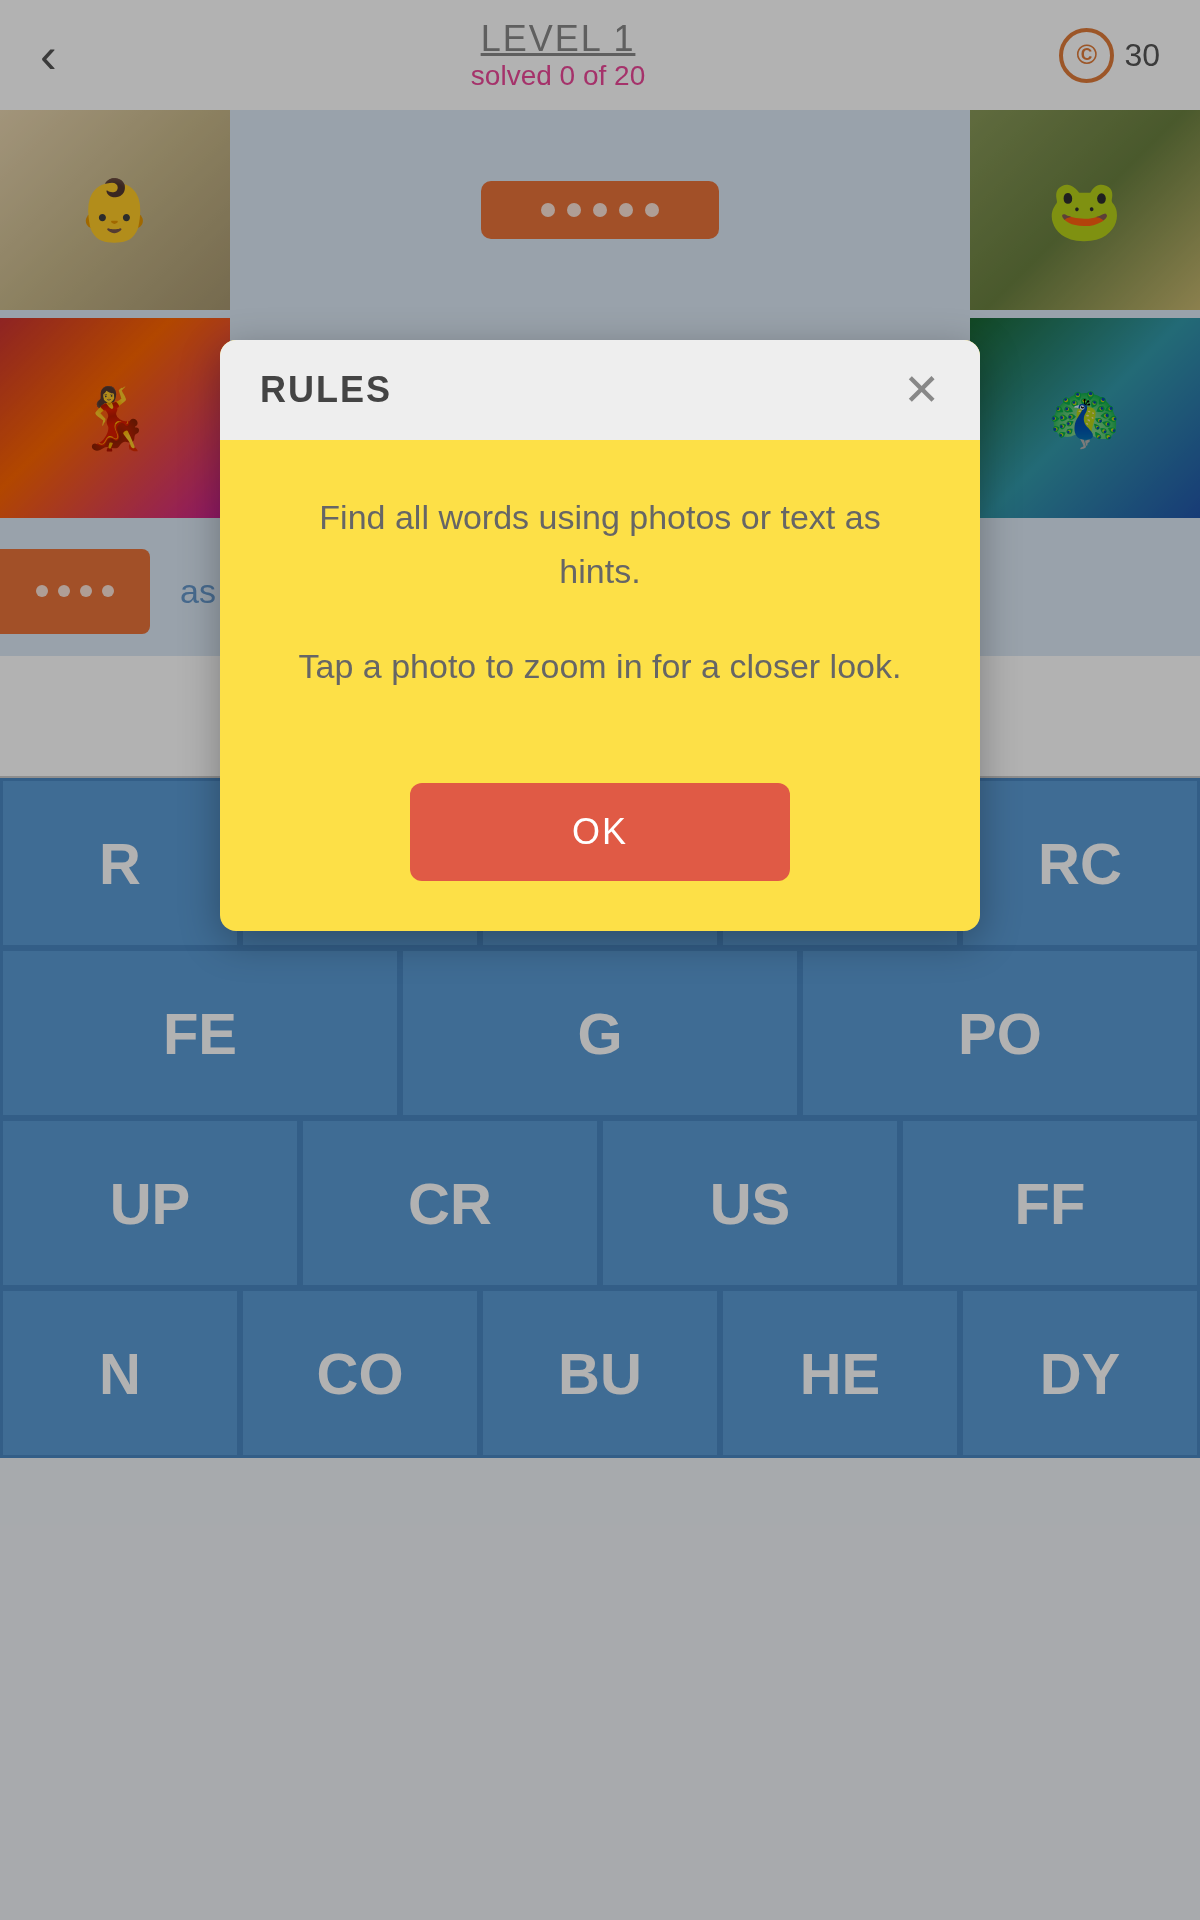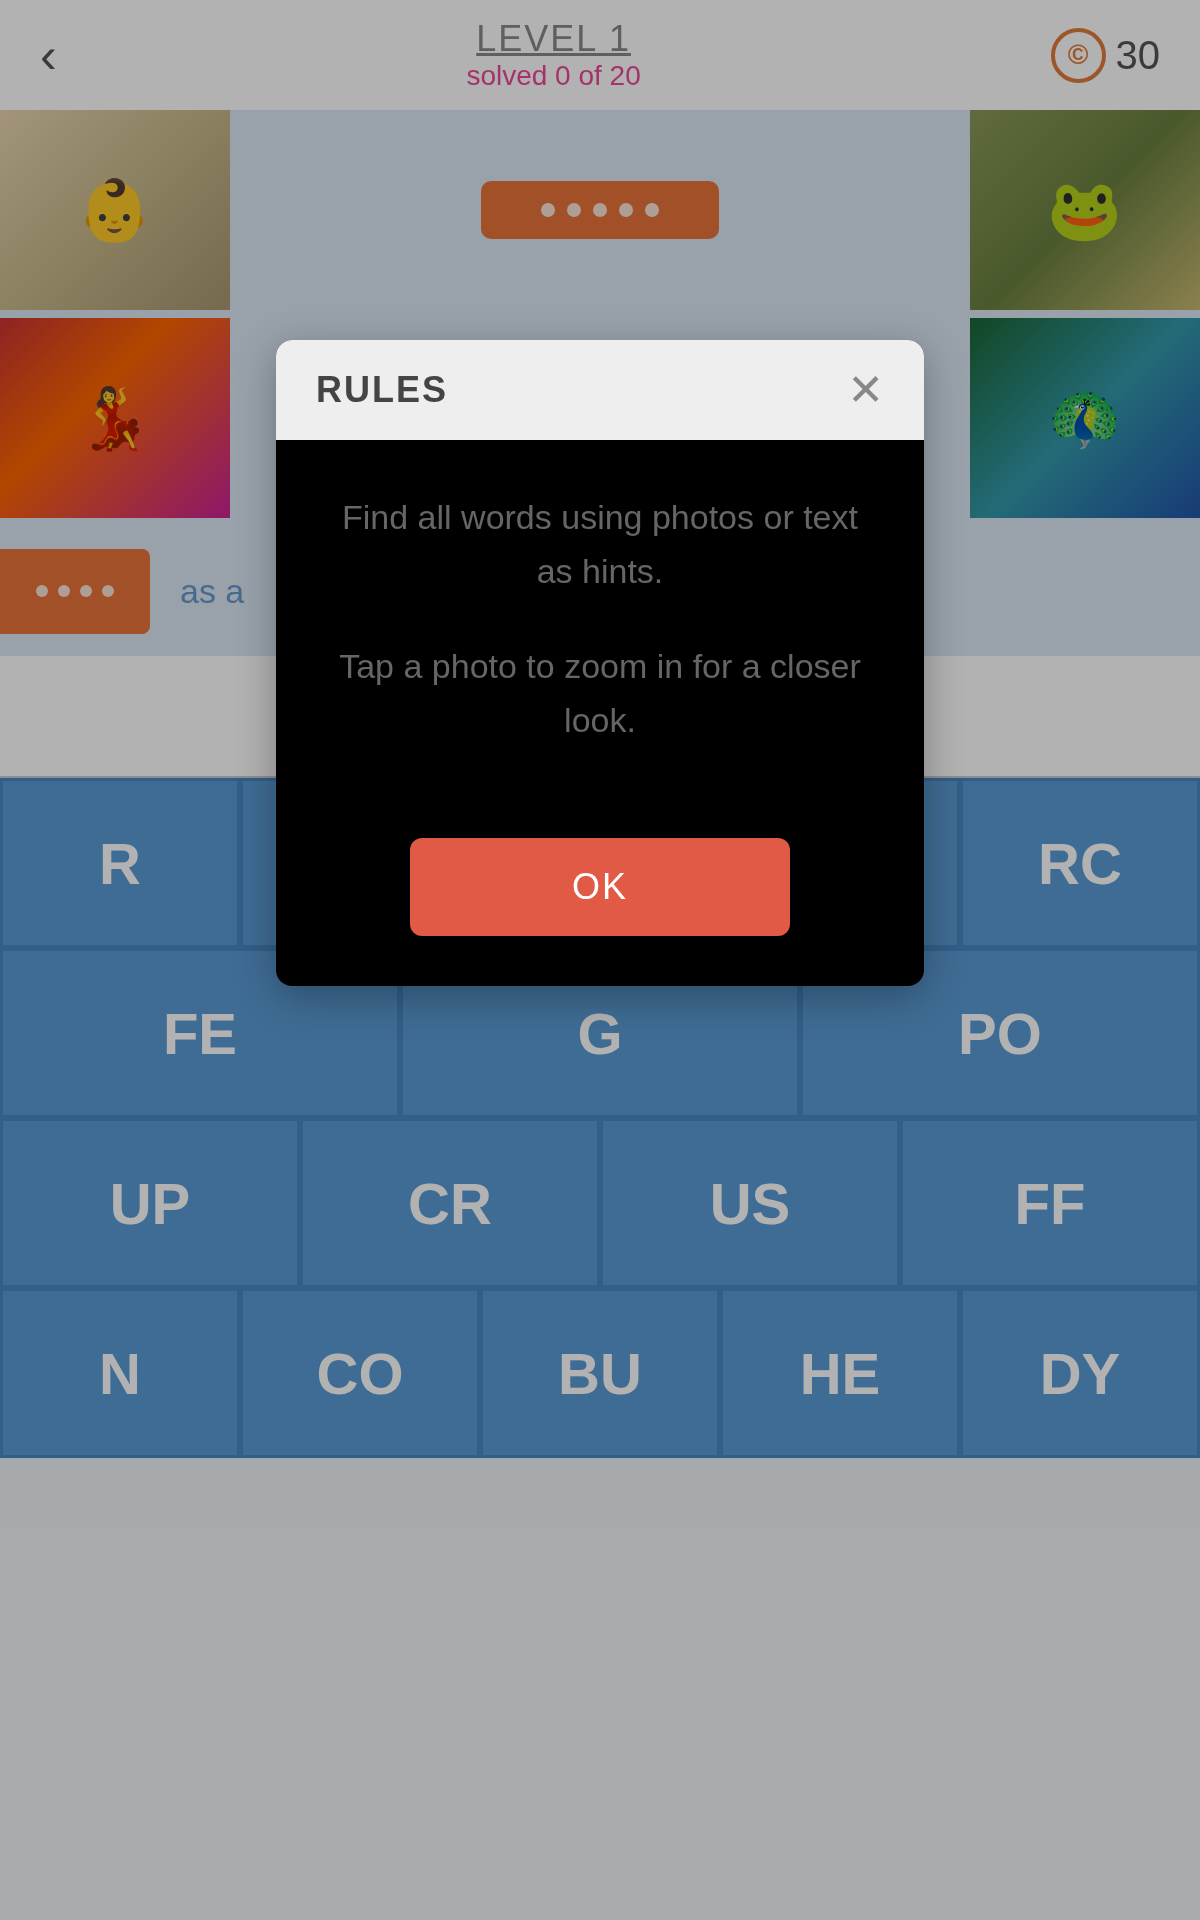--- a/index.html
+++ b/index.html
@@ -66,21 +66,21 @@
       border: 4px solid #e07c3a;
       display: flex;
       align-items: center;
       justify-content: center;
       color: #e07c3a;
       font-size: 28px;
       font-weight: bold;
     }
 
     .coin-count {
-      font-size: 40px;
+      font-size: 32px;
       color: #555;
       font-weight: 500;
     }
 
     
     .game-area {
       width: 100%;
       background: #dce8f5;
       position: relative;
     }
@@ -240,22 +240,22 @@
       height: 100%;
       background: rgba(0,0,0,0.3);
       z-index: 100;
       display: flex;
       align-items: flex-start;
       justify-content: center;
       padding-top: 340px;
     }
 
     .modal {
-      background: #000000;
-      width: 648px;
+      background: #fde047;
+      width: 760px;
       border-radius: 16px;
       overflow: hidden;
       box-shadow: 0 10px 40px rgba(0,0,0,0.3);
     }
 
     .modal-header {
       display: flex;
       align-items: center;
       justify-content: space-between;
       padding: 28px 40px;

